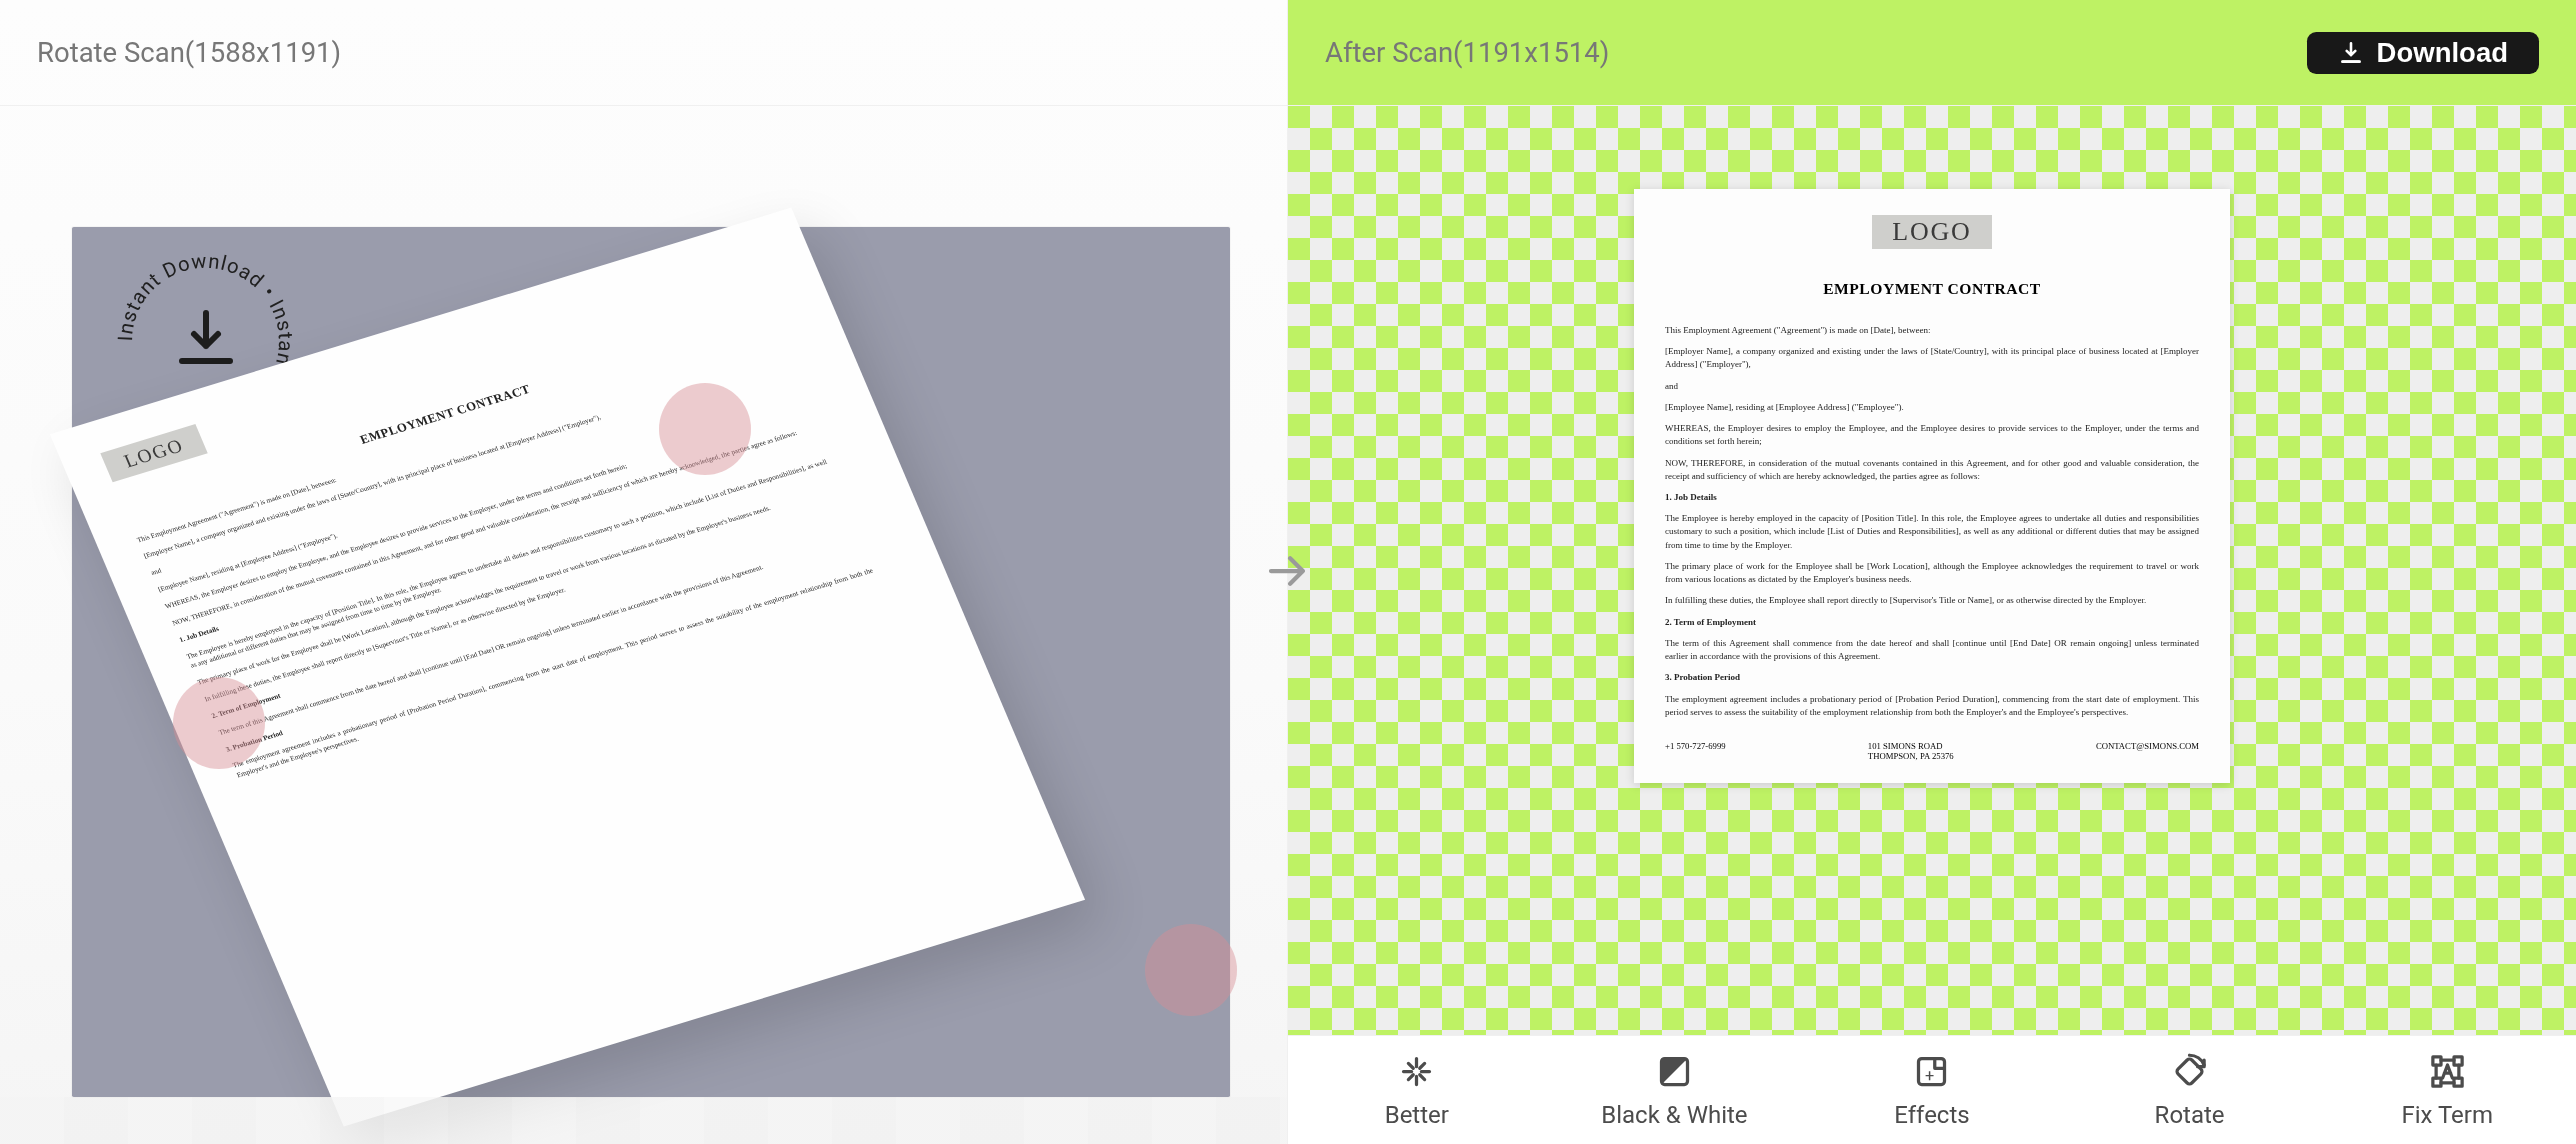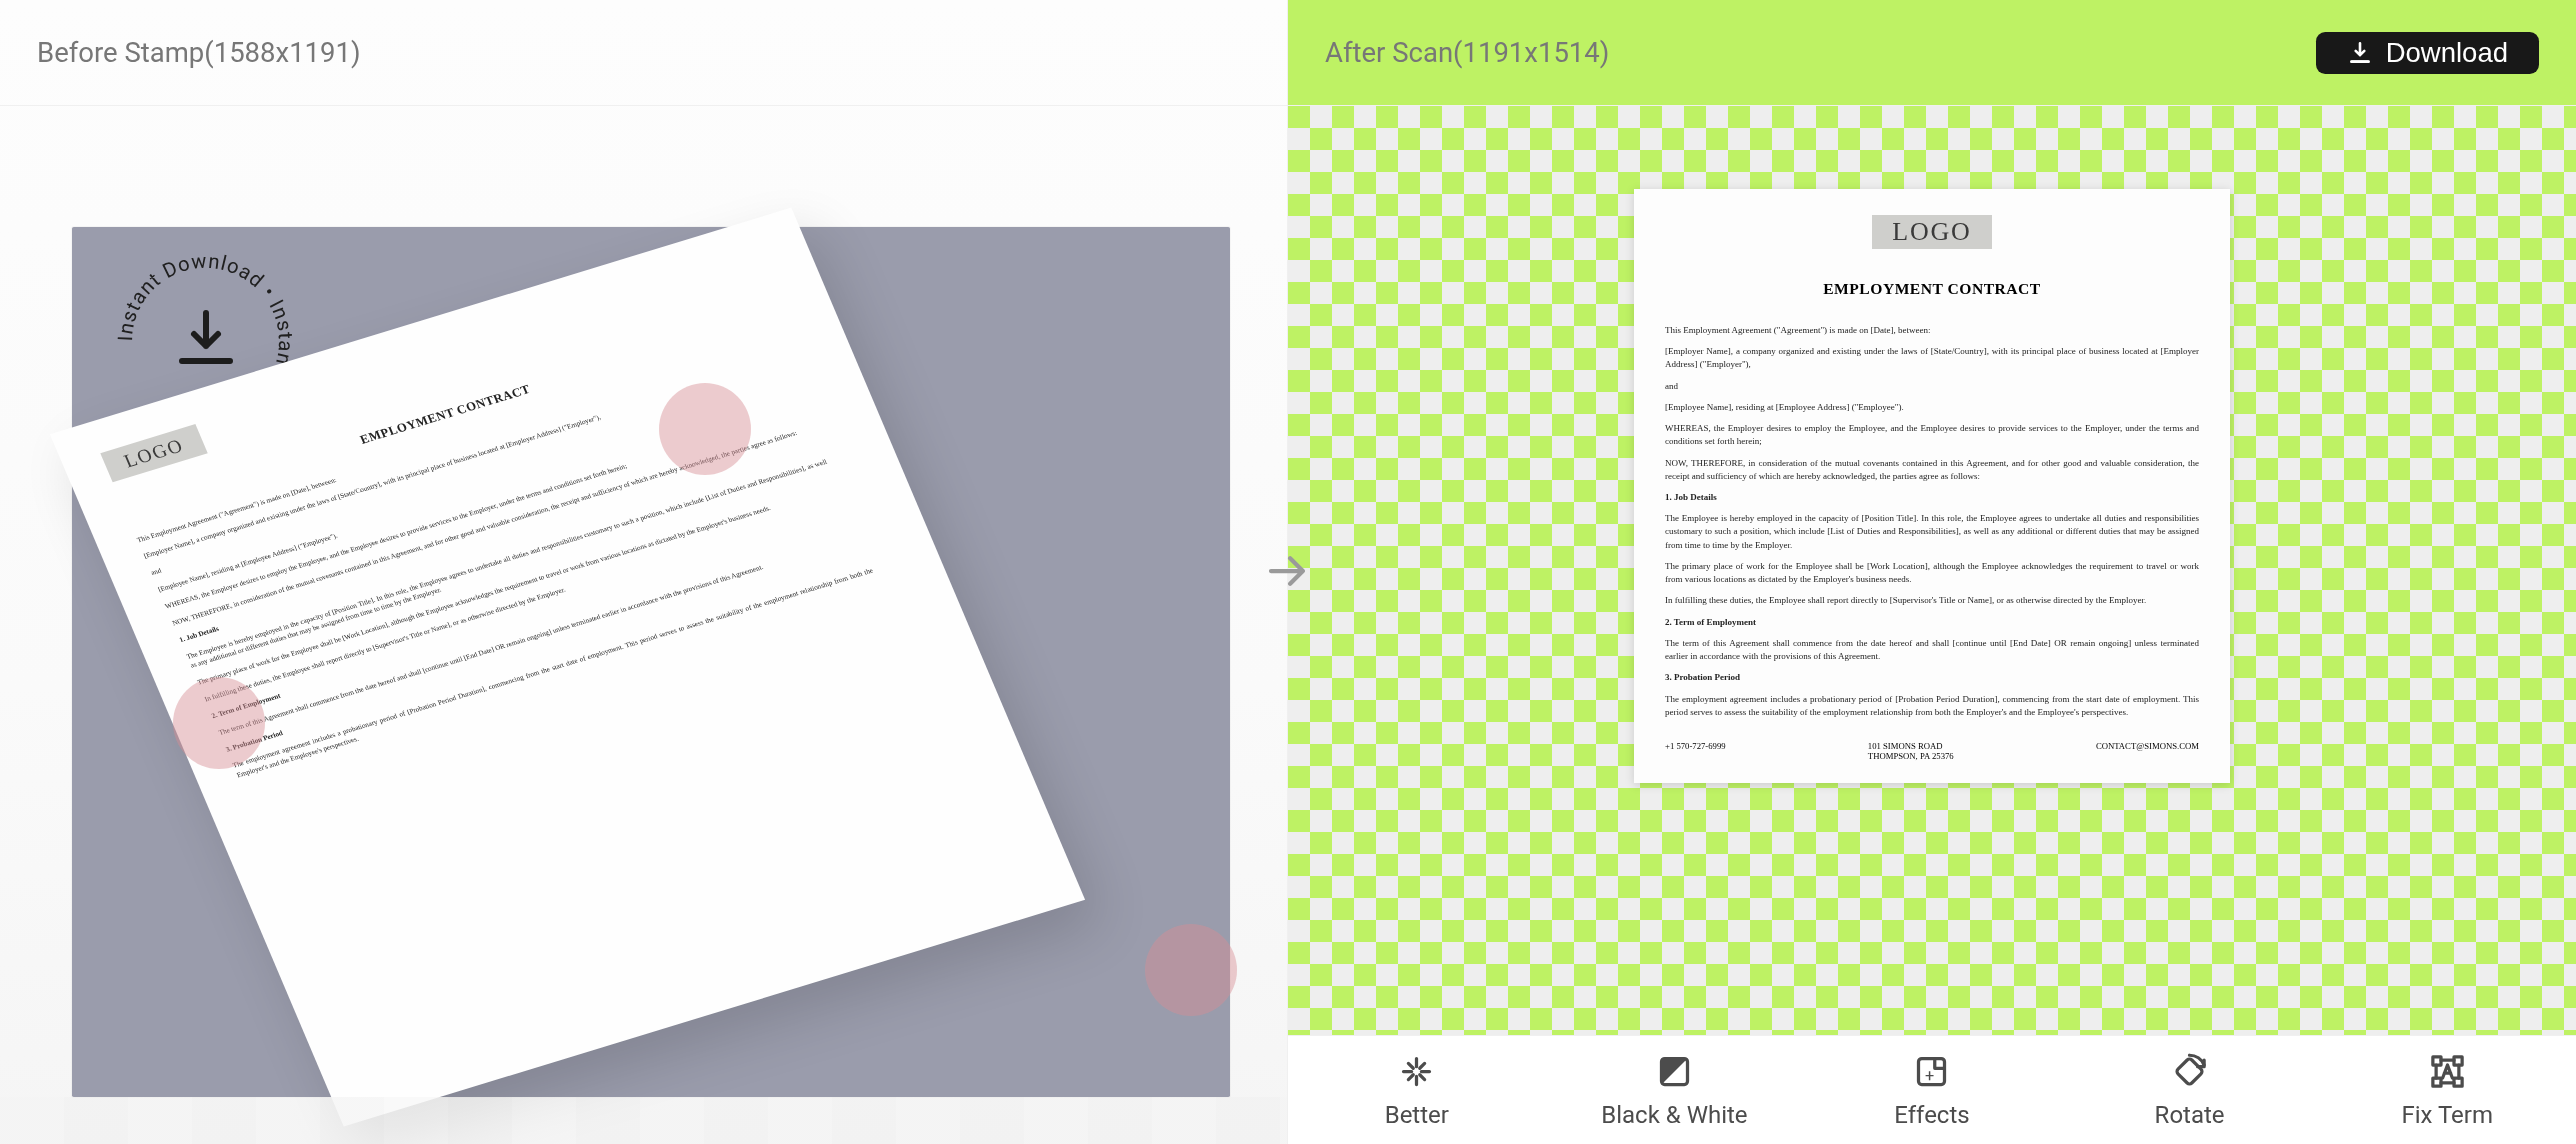--- a/index.html
+++ b/index.html
@@ -3,21 +3,21 @@
 <meta charset="utf-8">
 <style>
   * { box-sizing: border-box; margin: 0; padding: 0; }
   html, body { width: 100%; height: 100%; font-family: -apple-system, BlinkMacSystemFont, "Segoe UI", Roboto, sans-serif; background: #fff; }
   .app { width: 2576px; height: 1145px; position: relative; display: flex; }
   .pane { width: 50%; height: 100%; position: relative; display: flex; flex-direction: column; }
   .left-pane { border-right: 1.8px solid #f0f0f0; background: linear-gradient(#fdfdfd, #fafafa 60%, #f5f5f5); }
   .right-pane { background: #bef264; }
   .pane-header { height: 106px; display: flex; align-items: center; justify-content: space-between; padding: 0 37px; border-bottom: 1.8px solid #f0f0f0; }
   .pane-header .title { font-size: 27.5px; color: #777; font-weight: 400; }
-  .download-btn { background: #181818; color: #fff; border: none; border-radius: 9.2px; padding: 5px 31px; font-size: 27.5px; font-weight: 400; display: flex; align-items: center; gap: 13px; cursor: pointer; }
+  .download-btn { background: #181818; color: #fff; border: none; border-radius: 9.2px; padding: 5px 31px; font-size: 27.5px; font-weight: 700; display: flex; align-items: center; gap: 13px; cursor: pointer; }
   .download-btn svg { width: 26px; height: 26px; }
   .pane-body { flex: 1; position: relative; overflow: hidden; }
   
   .before-wrapper { position: absolute; left: 72px; top: 121px; width: 1158px; height: 870px; background: #9a9cac; border-radius: 1.8px; box-shadow: 0 0 0 0.9px rgba(0,0,0,.03); }
   .badge { position: absolute; left: 37px; top: 18.3px; width: 193px; height: 193px; }
   .arc-text { font-size: 22px; fill: #202020; letter-spacing: 1px; }
   .badge .dl-icon { position: absolute; left: 61px; top: 59px; }
   .paper { position: absolute; left: 110px; top: 64px; width: 771px; height: 752px; transform: rotate(-23deg) skewY(6deg); transform-origin: 50% 50%; background: #fefefe; box-shadow: 9.2px 27.5px 55px rgba(0,0,0,.14); padding: 33px 39px; overflow: hidden; }
   .paper-inner { transform: scale(.96); transform-origin: top left; }
   .handle { position: absolute; width: 92px; height: 92px; border-radius: 50%; background: rgba(214,142,148,.45); }
@@ -59,21 +59,21 @@
   .paper .doc-body { font-size: 7.3px; }
   .paper .logo-box { font-size: 20px; }
 </style>
 </head>
 <body>
 
 <div class="app">
 
   <div class="pane left-pane">
     <div class="pane-header">
-      <div class="title">Before Stamp(1588x1191)</div>
+      <div class="title">Rotate Scan(1588x1191)</div>
     </div>
     <div class="pane-body">
       <div class="before-wrapper">
 
         <div class="badge">
           <svg viewBox="0 0 210 210">
             <defs>
                 <path id="circ" d="M105,105 m-80,0 a80,80 0 1,1 160,0 a80,80 0 1,1 -160,0"></path>
               </defs>
             <text class="arc-text"><textPath href="#circ" startOffset="0%">Instant Download • Instant Download •</textPath></text>

